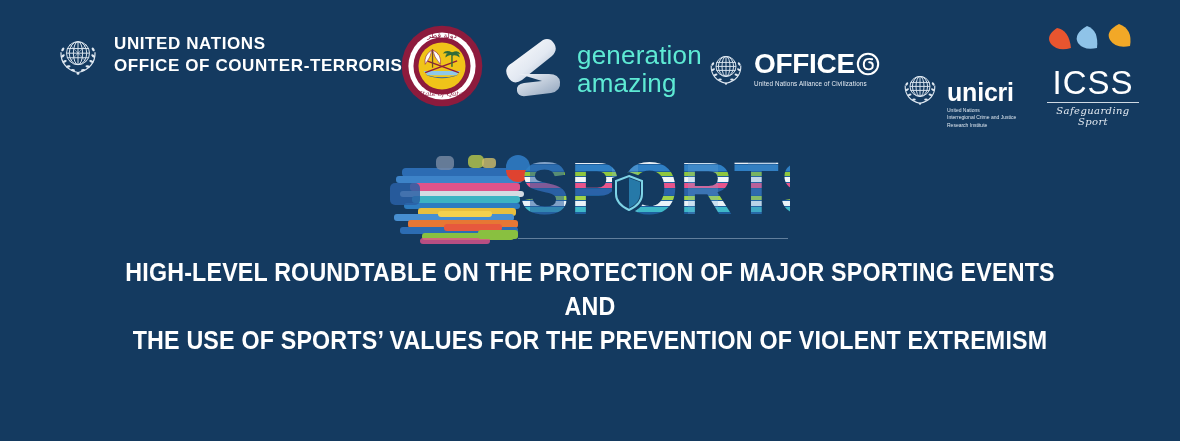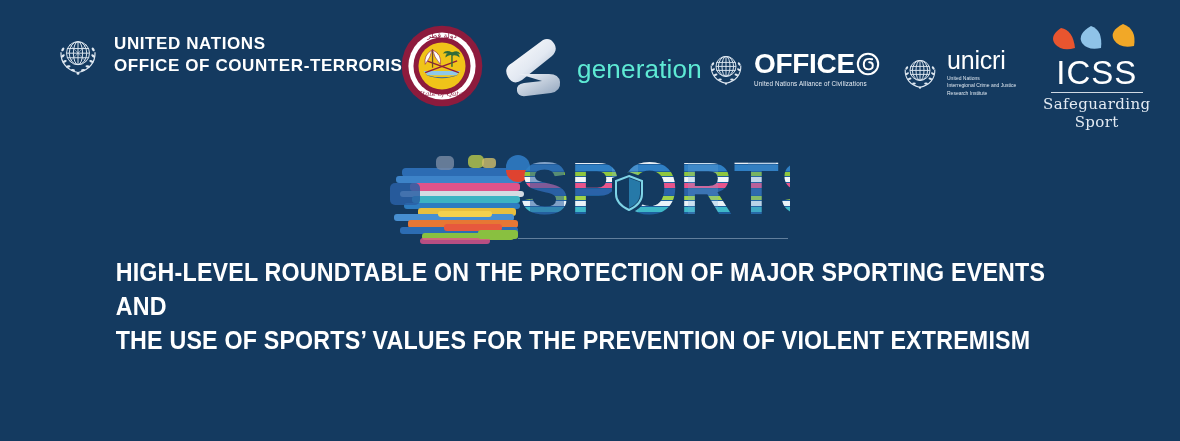--- a/index.html
+++ b/index.html
@@ -64,59 +64,59 @@
   }
   .unaoc-sub {
     font-size:6.3px; color:#e8eef5; letter-spacing:0.15px;
     margin-top:2px; white-space:nowrap;
   }
 
   
   .logo-unicri { left:900px; top:30px; }
   .unicri-wrap { margin-left:7px; }
   .unicri-word {
-    font-size:25px; font-weight:normal; letter-spacing:-0.2px;
-    color:#fff; line-height:1; white-space:nowrap;
+    font-size:25px; font-weight:bold; letter-spacing:-0.2px;
+    color:#fff; line-height:1; white-space:nowrap;margin-top:32px;
   }
   .unicri-sub {
     font-size:5px; color:#dde6ef; line-height:1.45; margin-top:2px;
     white-space:nowrap;
   }
 
   
   .logo-icss { left:1043px; top:6px; display:block; text-align:center; }
   .icss-shapes { position:relative; height:30px; width:100px; margin:0 auto; }
   .icss-word {
     font-size:33px; letter-spacing:1px; color:#fff; line-height:1;
-    margin-top:2px; font-weight:normal;
+    margin-top:12px; font-weight:normal;
   }
   .icss-rule { width:92px; height:1px; background:#cfd9e3; margin:3px auto 2px; }
   .icss-tag {
     font-family:"DejaVu Serif", serif;
-    font-size:15px; color:#e3eaf2; letter-spacing:0.4px;
+    font-style:italic; font-size:10px; color:#e3eaf2; letter-spacing:0.4px;
   }
 
   
   .sports-block {
     position:absolute; left:0; top:146px; width:1180px; height:108px;
   }
   .sports-inner { position:relative; width:400px; margin:0 auto; height:108px; }
   .splash { position:absolute; left:-8px; top:4px; width:170px; height:96px; }
   .sports-word {
     position:absolute; left:130px; top:6px; width:270px; height:78px;
   }
   .sports-rule {
     position:absolute; left:128px; top:92px; width:270px; height:1px;
     background:rgba(190,210,230,0.45);
   }
 
   
   .headline {
     position:absolute; left:50%; transform:translateX(-50%);
-    top:255px; width:1020px; text-align:left;
+    top:255px; width:1020px; text-align:center;
   }
   .headline-line {
     font-family:"Liberation Sans Narrow","Liberation Sans", sans-serif;
     font-size:25px;
     font-weight:bold;
     letter-spacing:0.2px;
     color:#ffffff;
     line-height:1.36;
     transform:scaleX(0.93);
   }
@@ -226,20 +226,21 @@
               <stop offset="0%" stop-color="#f2f5fa"></stop>
               <stop offset="100%" stop-color="#8ea2bb"></stop>
             </linearGradient>
           </defs>
           <path d="M46 6 q9 8 1 16 L17 46 q-9 6 -14 -3 q-5 -9 4 -14 L38 6 q4 -2 8 0z" fill="url(#gagrad)"></path>
           <path d="M14 40 h30 q10 0 11 8 q1 9 -9 11 L21 62 q-8 1 -9 -5 q-1 -7 7 -8 l18 -2 z" fill="url(#gagrad2)"></path>
         </svg>
       </span>
       <div class="ga-text">
         <div>generation</div>
+        <div>amazing</div>
       </div>
     </div>
 
     <div class="logo logo-unaoc">
       <span class="un-emblem">
         <svg width="40" height="40" viewBox="0 0 100 100">
           <g fill="none" stroke="#dfe8f1" stroke-width="2.4">
             <circle cx="50" cy="46" r="25"></circle>
             <ellipse cx="50" cy="46" rx="10" ry="25"></ellipse>
             <ellipse cx="50" cy="46" rx="19" ry="25"></ellipse>

